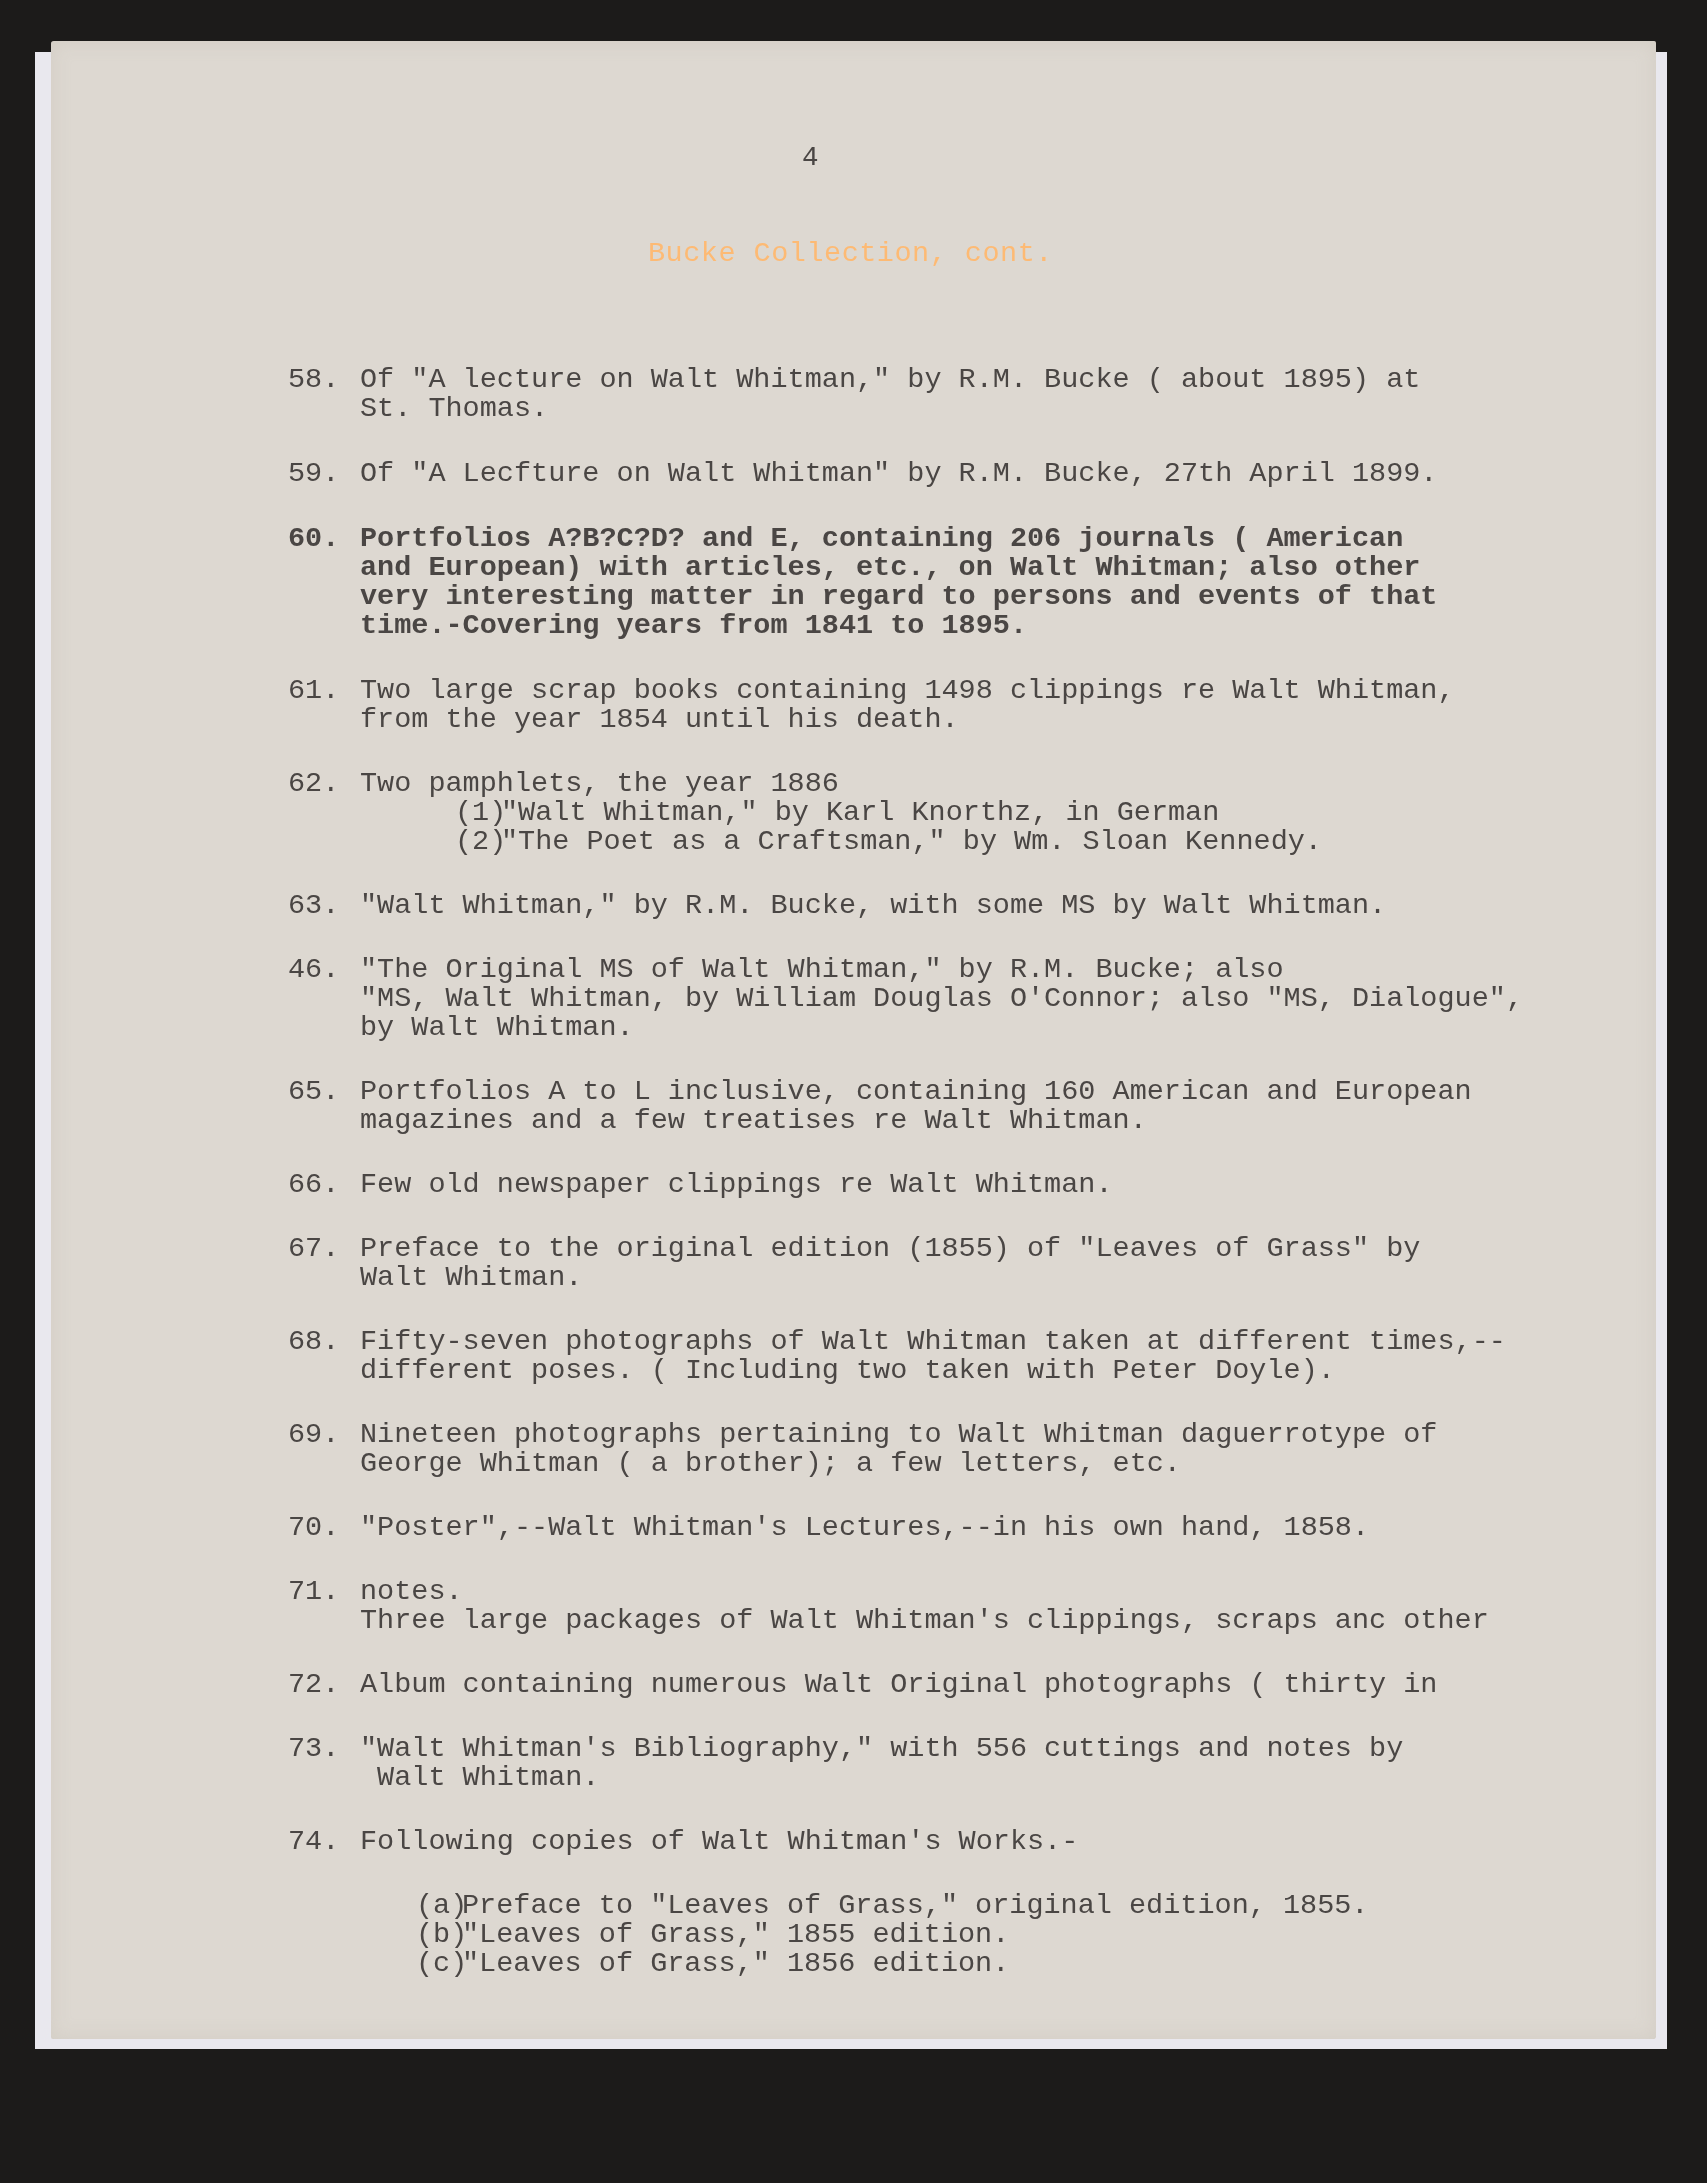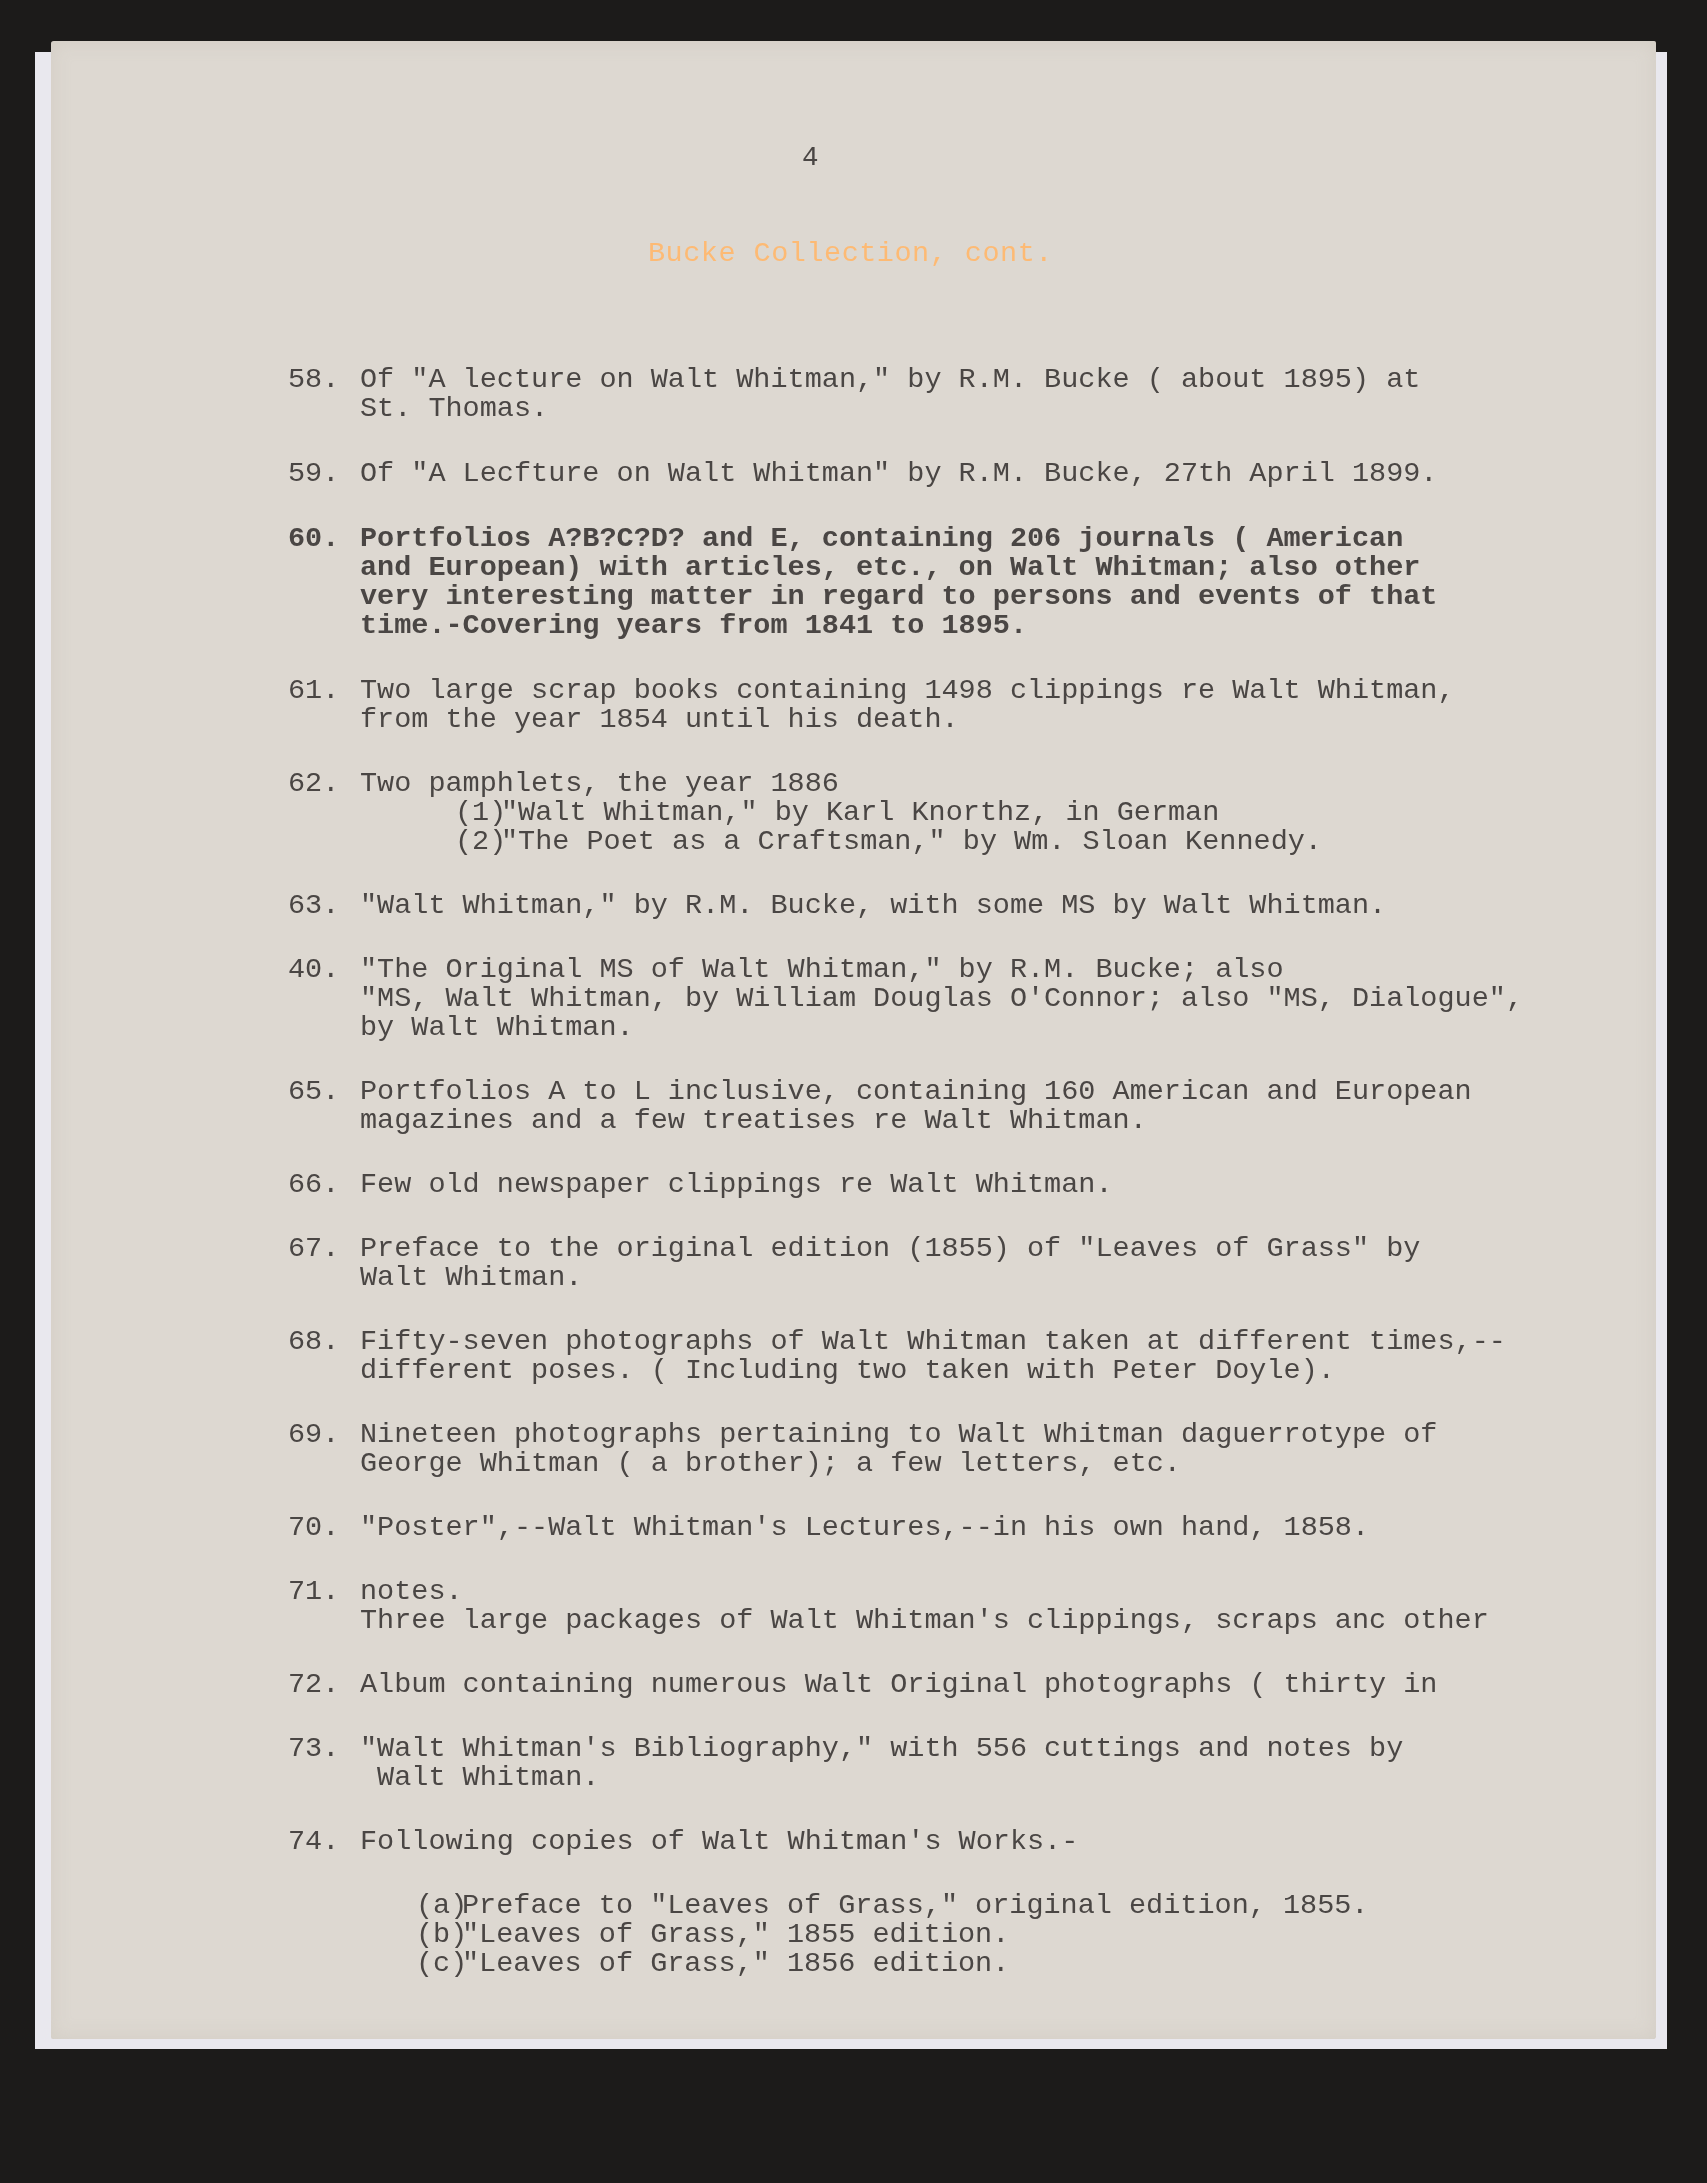--- a/index.html
+++ b/index.html
@@ -154,21 +154,21 @@
   </div>
 
   <div class="entry">
     <span class="entry-num">63.</span>
     <div class="entry-body">
       <span class="entry-line">"Walt Whitman," by R.M. Bucke, with some MS by Walt Whitman.</span>
     </div>
   </div>
 
   <div class="entry">
-    <span class="entry-num">40.</span>
+    <span class="entry-num">46.</span>
     <div class="entry-body">
       <span class="entry-line">"The Original MS of Walt Whitman," by R.M. Bucke; also</span>
       <span class="entry-line">"MS, Walt Whitman, by William Douglas O'Connor; also "MS, Dialogue",</span>
       <span class="entry-line">by Walt Whitman.</span>
     </div>
   </div>
 
   <div class="entry">
     <span class="entry-num">65.</span>
     <div class="entry-body">

